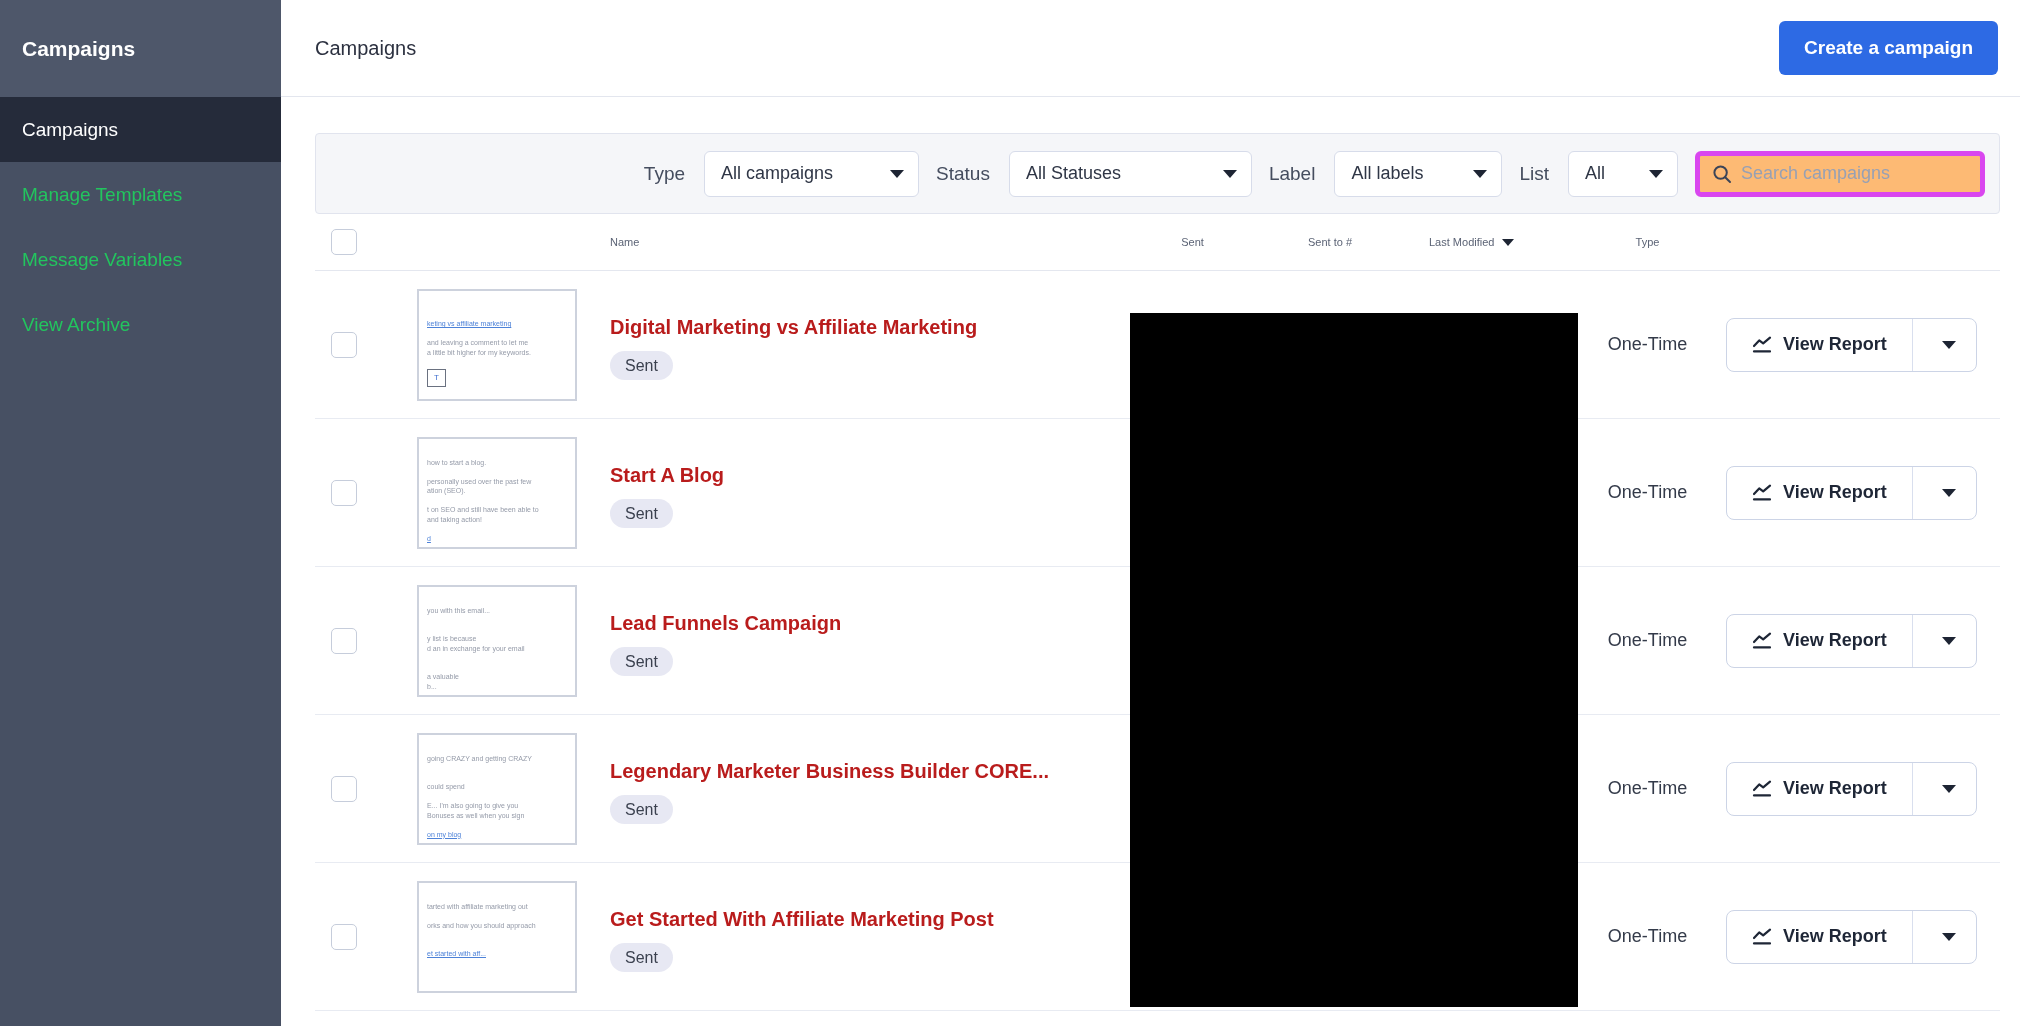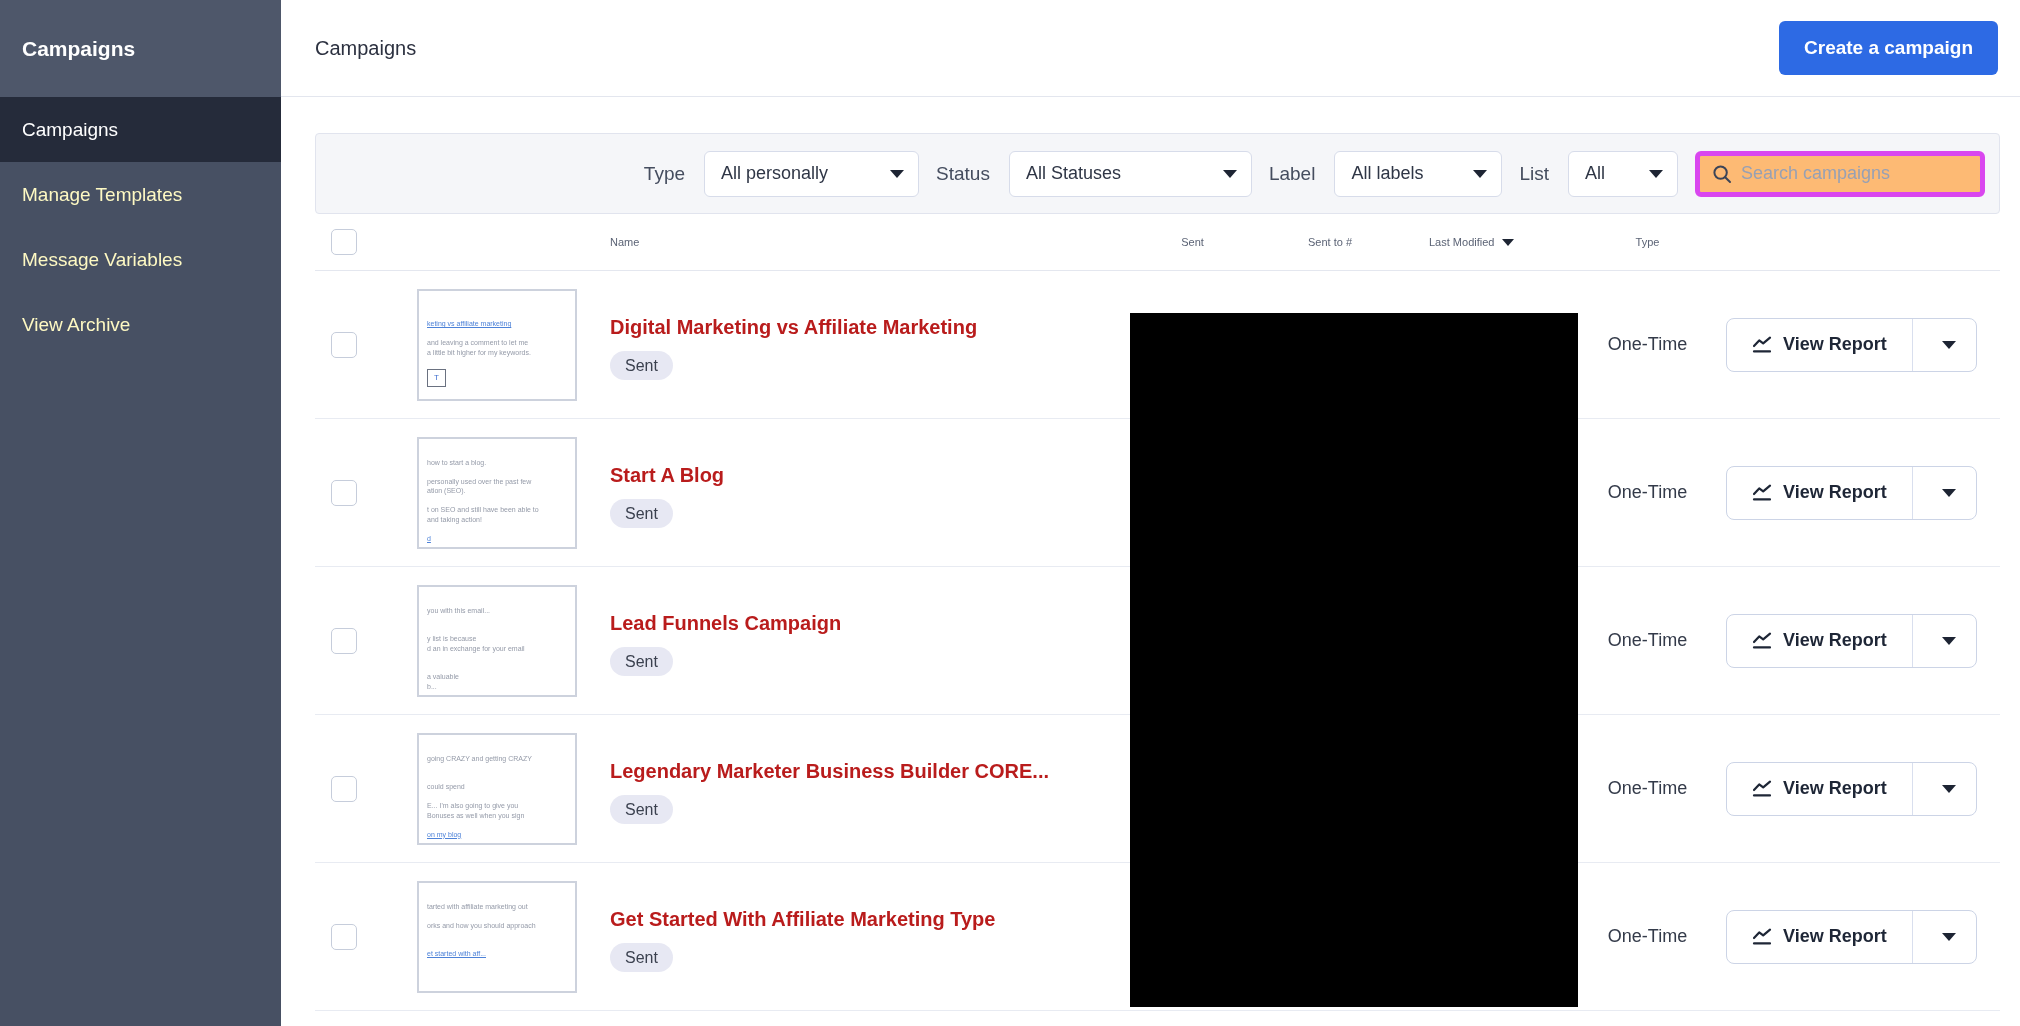--- a/index.html
+++ b/index.html
@@ -10,21 +10,21 @@
     background:#ffffff;
     overflow:hidden;
     color:#2c3140;
   }
 
   
   .sidebar { position:absolute; left:0; top:0; width:281px; height:1026px; background:#475063; z-index:2; }
   .sb-header { height:97px; background:#4e576a; display:flex; align-items:center; padding-left:22px;
                color:#ffffff; font-size:21px; font-weight:700; }
   .sb-item { height:65px; display:flex; align-items:center; padding-left:22px;
-             color:#fef9c3; font-size:19px; cursor:pointer; }
+             color:#22c55e; font-size:19px; cursor:pointer; }
   .sb-item.active { background:#252b3a; color:#ffffff; }
 
   
   .main { position:absolute; left:281px; top:0; width:1739px; height:1026px; background:#ffffff; }
 
   .topbar { height:97px; display:flex; align-items:center; justify-content:space-between;
             padding:0 22px 0 34px; border-bottom:1px solid #e3e6ee; }
   .page-title { font-size:20px; font-weight:500; color:#2c3140; }
   .create-btn { height:54px; padding:0 25px; background:#2d6ae4; border:none; border-radius:6px;
                 color:#ffffff; font-size:19px; font-weight:700; font-family:inherit; cursor:pointer; }
@@ -112,21 +112,21 @@
 <div class="main">
 
   <div class="topbar">
     <div class="page-title">Campaigns</div>
     <button class="create-btn">Create a campaign</button>
   </div>
 
   <div class="filter-panel">
     <span class="f-label">Type</span>
     <div class="dd dd-type">
-      <span>All personally</span>
+      <span>All campaigns</span>
       <span class="caret-down"></span>
     </div>
 
     <span class="f-label">Status</span>
     <div class="dd dd-status">
       <span>All Statuses</span>
       <span class="caret-down"></span>
     </div>
 
     <span class="f-label">Label</span>
@@ -342,21 +342,21 @@
               <span class="tl tl-gap"></span>
               <span class="tl tl-text">tarted with affiliate marketing out</span>
               <span class="tl tl-gap"></span>
               <span class="tl tl-text">orks and how you should approach</span>
               <span class="tl tl-gap"></span>
               <span class="tl tl-gap"></span>
               <span class="tl tl-link">et started with aff...</span>
             </div>
     </div>
     <div class="cell-name">
-      <span class="row-title">Get Started With Affiliate Marketing Type</span>
+      <span class="row-title">Get Started With Affiliate Marketing Post</span>
       <div class="badge-wrap">
         <span class="badge">Sent</span>
       </div>
     </div>
     <div></div>
     <div></div>
     <div></div>
     <div class="cell-type">One-Time</div>
     <div class="cell-action">
       <div class="report-btn">

